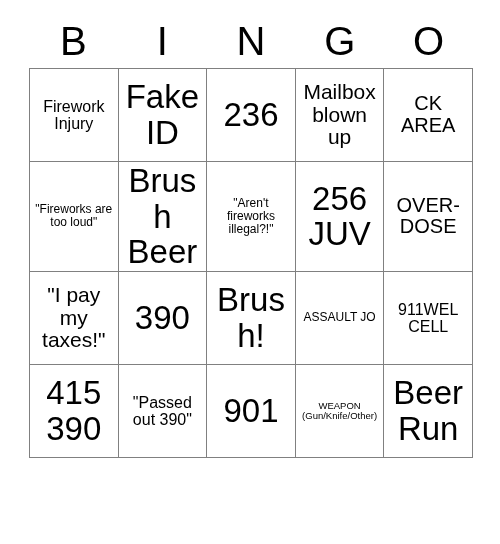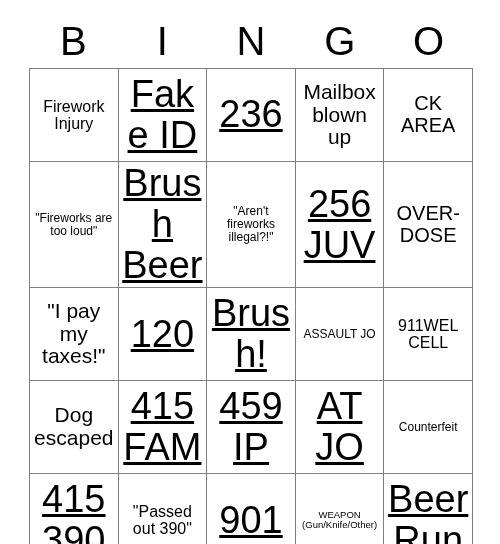--- a/index.html
+++ b/index.html
@@ -47,21 +47,21 @@
     height: 90px;
     padding: 1px 2px;
     text-align: center;
     vertical-align: middle;
     overflow: hidden;
     word-wrap: break-word;
     line-height: 1.08;
     color: #000000;
   }
   
-  .s-xl { font-size: 38px; text-decoration: underline; }
+  .s-xl { font-size: 33px; }
   .s-lg { font-size: 20px; }
   .s-md { font-size: 21px; }
   .s-sm { font-size: 16px; }
   .s-xs { font-size: 12px; }
   .s-xxs { font-size: 9.5px; }
 </style>
 </head>
 <body style="background: rgb(255, 255, 255);">
 
 <div class="card">
@@ -85,31 +85,24 @@
       </tr>
       <tr>
         <td class="s-xs">"Fireworks are too loud"</td>
         <td class="s-xl">Brush Beer</td>
         <td class="s-xs">"Aren't fireworks illegal?!"</td>
         <td class="s-xl">256 JUV</td>
         <td class="s-lg">OVER-DOSE</td>
       </tr>
       <tr>
         <td class="s-md">"I pay my taxes!"</td>
-        <td class="s-xl">120</td>
+        <td class="s-xl">390</td>
         <td class="s-xl">Brush!</td>
         <td class="s-xs">ASSAULT JO</td>
         <td class="s-sm">911WEL CELL</td>
-      </tr>
-      <tr>
-        <td class="s-md">Dog escaped</td>
-        <td class="s-xl">415 FAM</td>
-        <td class="s-xl">459 IP</td>
-        <td class="s-xl">AT JO</td>
-        <td class="s-xs">Counterfeit</td>
       </tr>
       <tr>
         <td class="s-xl">415 390</td>
         <td class="s-sm">"Passed out 390"</td>
         <td class="s-xl">901</td>
         <td class="s-xxs">WEAPON (Gun/Knife/Other)</td>
         <td class="s-xl">Beer Run</td>
       </tr>
     </tbody>
   </table>

